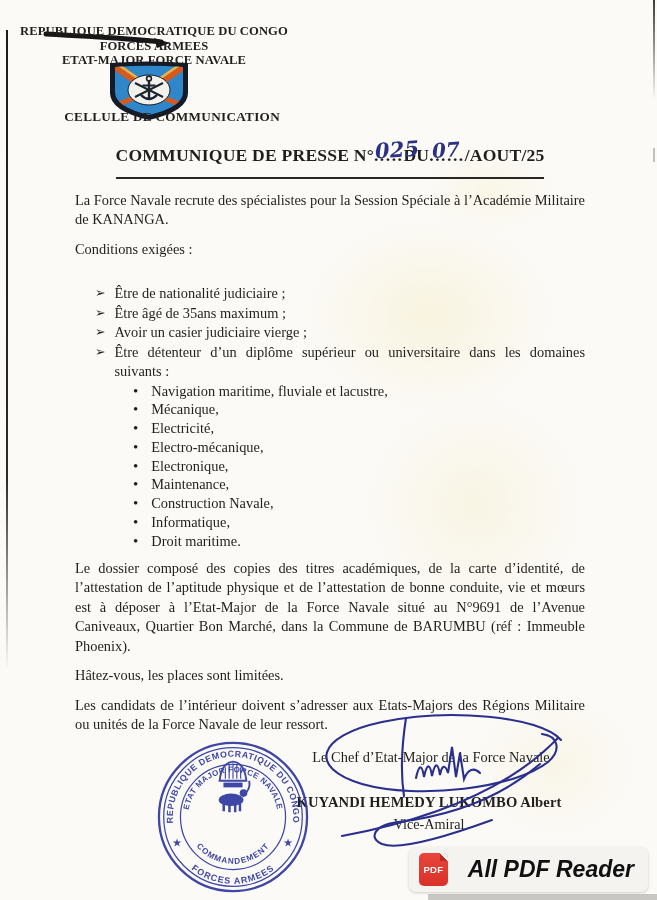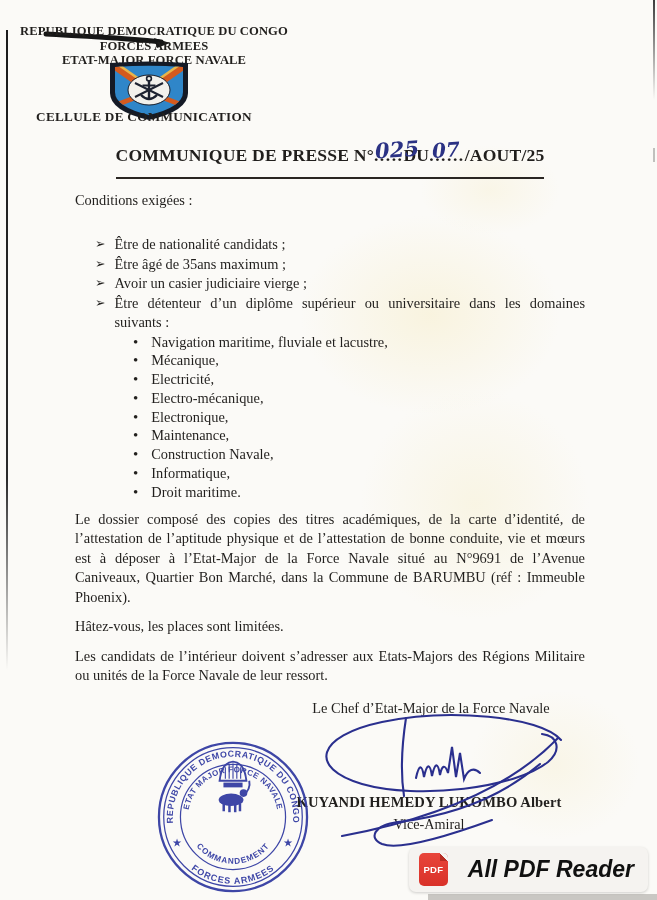--- a/index.html
+++ b/index.html
@@ -22,21 +22,21 @@
     background:radial-gradient(closest-side, rgba(240,225,160,.22), rgba(240,225,160,0)); }
   .stain3 { left:470px; top:690px; width:170px; height:150px;
     background:radial-gradient(closest-side, rgba(240,225,160,.18), rgba(240,225,160,0)); }
   .stain4 { left:420px; top:145px; width:140px; height:90px;
     background:radial-gradient(closest-side, rgba(243,228,167,.20), rgba(243,228,167,0)); }
 
   
   .hdr { position:absolute; left:8px; top:24px; width:292px; text-align:center;
     font-weight:bold; font-size:12.6px; line-height:14.6px; letter-spacing:.1px; }
   .emblem { position:absolute; left:106px; top:59px; }
-  .unit { position:absolute; left:8px; top:109px; width:272px; text-align:center;
+  .unit { position:absolute; left:8px; top:109px; width:272px; text-align:right;
     font-weight:bold; font-size:13.2px; letter-spacing:.3px; }
 
   
   .flow { position:absolute; left:75px; top:146px; width:510px; font-size:14.4px; line-height:19.5px; }
   .title { text-align:center; margin:0 0 12px; white-space:nowrap; }
   .title-inner { display:inline-block; font-size:17.6px; font-weight:bold;
     border-bottom:2.4px solid #2a2622; padding-bottom:11px; letter-spacing:.2px; }
   .blank { position:relative; display:inline-block; }
   .blank .dots { letter-spacing:1.5px; font-weight:bold; }
   .hand { position:absolute; font-family:"DejaVu Serif", serif; font-style:italic; font-weight:bold;
@@ -125,26 +125,27 @@
 
   <div class="unit">CELLULE DE COMMUNICATION</div>
 
   <div class="flow">
     <div class="title">
       <span class="title-inner">
         <span>COMMUNIQUE DE PRESSE N°</span><span class="blank"><span class="dots">.....</span><span class="hand hand-num">025</span></span><span>DU</span><span class="blank"><span class="dots">......</span><span class="hand hand-day">07</span></span><span>/AOUT/25</span>
       </span>
     </div>
 
+    <p>La Force Navale recrute des spécialistes pour la Session Spéciale à l’Académie Militaire de KANANGA.</p>
     <p class="cond">Conditions exigées :</p>
 
     <ul class="arrows">
         <li>
         <span class="arrow-glyph">➢</span>
-        <span class="li-text">Être de nationalité candidats ;</span>
+        <span class="li-text">Être de nationalité judiciaire ;</span>
       </li>
         <li>
         <span class="arrow-glyph">➢</span>
         <span class="li-text">Être âgé de 35ans maximum ;</span>
       </li>
         <li>
         <span class="arrow-glyph">➢</span>
         <span class="li-text">Avoir un casier judiciaire vierge ;</span>
       </li>
         <li>

